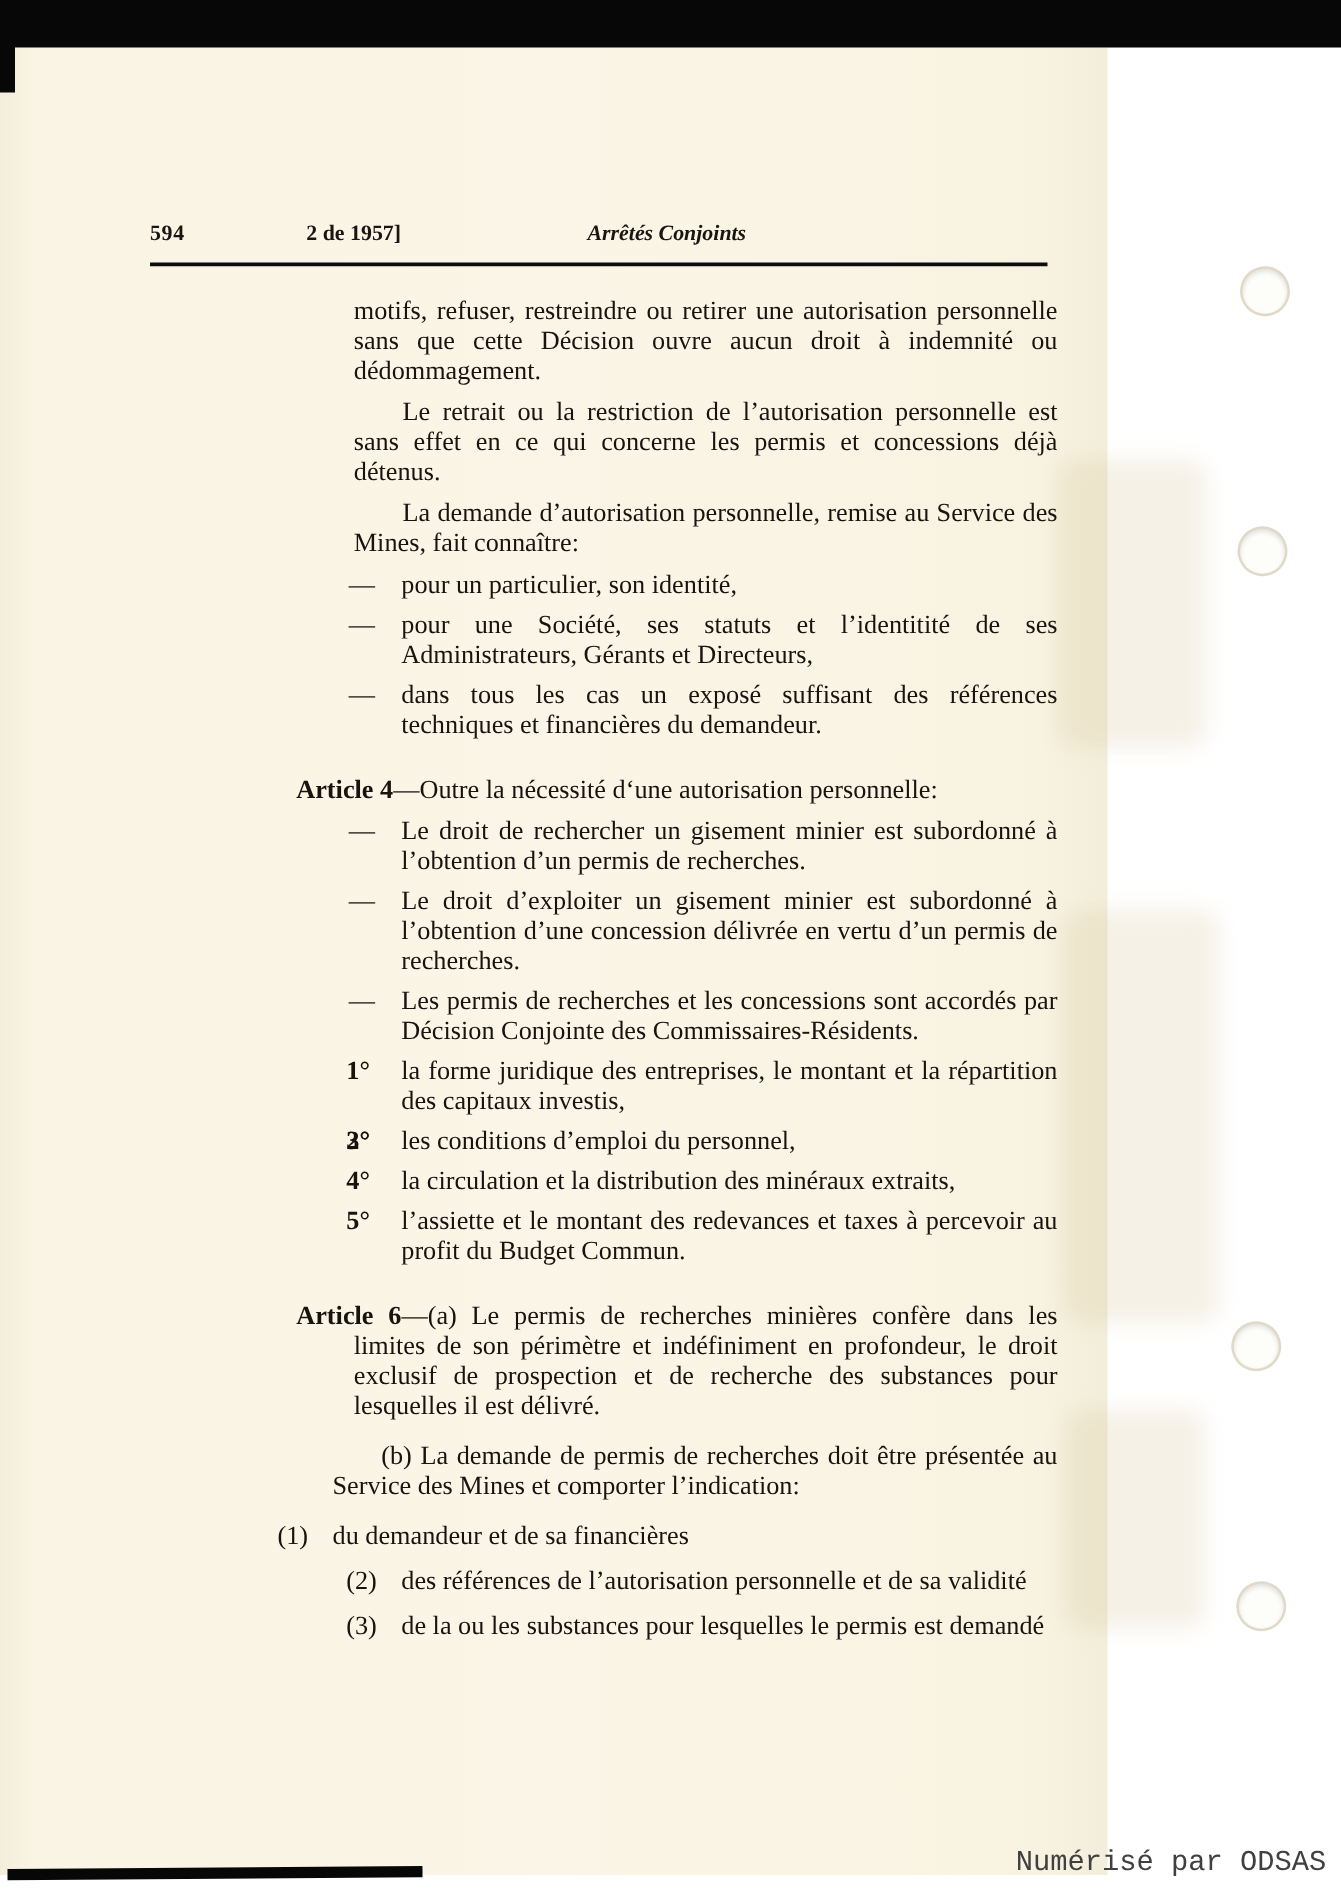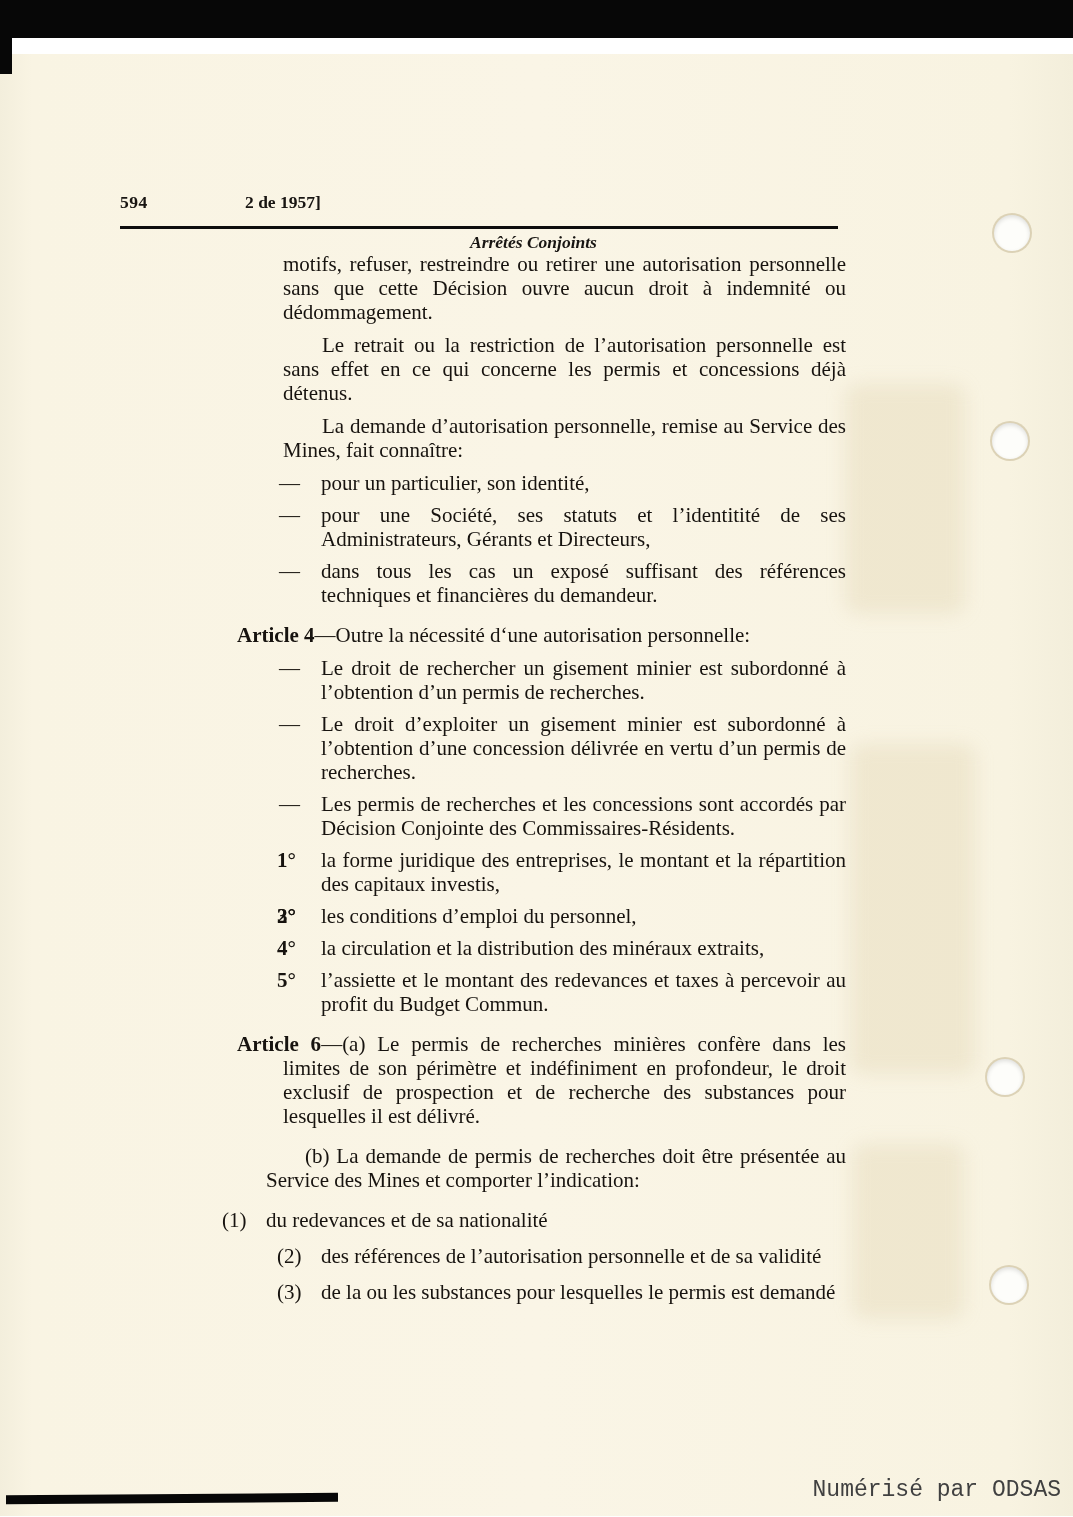--- a/index.html
+++ b/index.html
@@ -3,21 +3,21 @@
 <meta charset="utf-8">
 <style>
   * { margin:0; padding:0; box-sizing:border-box; }
   html,body { background:#ffffff; }
   body { font-family:"Liberation Serif", serif; }
 
   .screenshot { position:relative; width:1073px; height:1517px; background:#ffffff; overflow:hidden; }
 
   
   .page {
-    position:absolute; left:0; top:54px; width:1073px; height:1462px;
+    position:absolute; left:0; top:38px; width:886px; height:1462px;
     background:linear-gradient(90deg, #f3eedc 0%, #f9f4e3 3%, #faf5e6 50%, #f8f3e1 94%, #f3eedb 100%);
     color:#181512;
   }
 
   
   .artifact { position:absolute; background:#070707; }
   .top-bar { left:0; top:0; width:1073px; height:38px; }
   .left-bar { left:0; top:0; width:12px; height:74px; }
   .bottom-line { left:6px; top:1494px; width:332px; height:9px; transform:rotate(-0.4deg); }
 
@@ -33,31 +33,31 @@
   }
   .h1 { left:994px; top:215px; }
   .h2 { left:992px; top:423px; }
   .h3 { left:987px; top:1059px; }
   .h4 { left:991px; top:1267px; }
 
   
   .pagehead { position:absolute; left:120px; top:138px; width:725px; height:26px; font-size:17.5px; font-weight:bold; }
   .pnum { position:absolute; left:0; top:0; letter-spacing:0.5px; }
   .edition { position:absolute; left:125px; top:0; }
-  .jtitle { position:absolute; left:350px; top:0; font-style:italic;margin-top:40px; }
+  .jtitle { position:absolute; left:350px; top:0; font-style:italic; }
   .rule { position:absolute; left:120px; top:172px; width:718px; height:3px; background:#0d0d0d; }
 
   
   .content {
     position:absolute; left:237px; top:198px; width:609px;
     font-size:21px; line-height:24px; text-align:justify; color:#17130f;
   }
   .para { margin-left:46px; text-indent:39px; margin-bottom:9px; }
   .para.noindent { text-indent:0; }
-  .article { margin-left:46px; text-indent:-46px; margin-top:16px; margin-bottom:9px; }
+  .article { margin-left:46px; text-indent:-46px; margin-top:28px; margin-bottom:9px; }
   .alabel { font-weight:bold; }
   .item { position:relative; margin-left:84px; margin-bottom:8px; }
   .item .marker { position:absolute; left:-42px; top:0; text-indent:0; }
   .item.num .marker { font-weight:bold; left:-44px; }
   .item.paren { margin-bottom:12px; }
   .item.paren .marker { left:-44px; }
   .gap-before { margin-top:16px;margin-left:29px; }
 
   .credit {
     position:absolute; right:12px; bottom:14px;
@@ -138,21 +138,21 @@
         <span class="marker">5°</span>
         <span>l’assiette et le montant des redevances et taxes à percevoir au profit du Budget Commun.</span>
       </div>
 
       <p class="article"><b class="alabel">Article 6</b><span>—(a) Le permis de recherches minières confère dans les limites de son périmètre et indéfiniment en profondeur, le droit exclusif de prospection et de recherche des substances pour lesquelles il est délivré.</span></p>
 
       <p class="para gap-before">(b) La demande de permis de recherches doit être présentée au Service des Mines et comporter l’indication:</p>
 
       <div class="item paren gap-before">
         <span class="marker">(1)</span>
-        <span>du redevances et de sa nationalité</span>
+        <span>du demandeur et de sa financières</span>
       </div>
       <div class="item paren">
         <span class="marker">(2)</span>
         <span>des références de l’autorisation personnelle et de sa validité</span>
       </div>
       <div class="item paren">
         <span class="marker">(3)</span>
         <span>de la ou les substances pour lesquelles le permis est demandé</span>
       </div>
 

